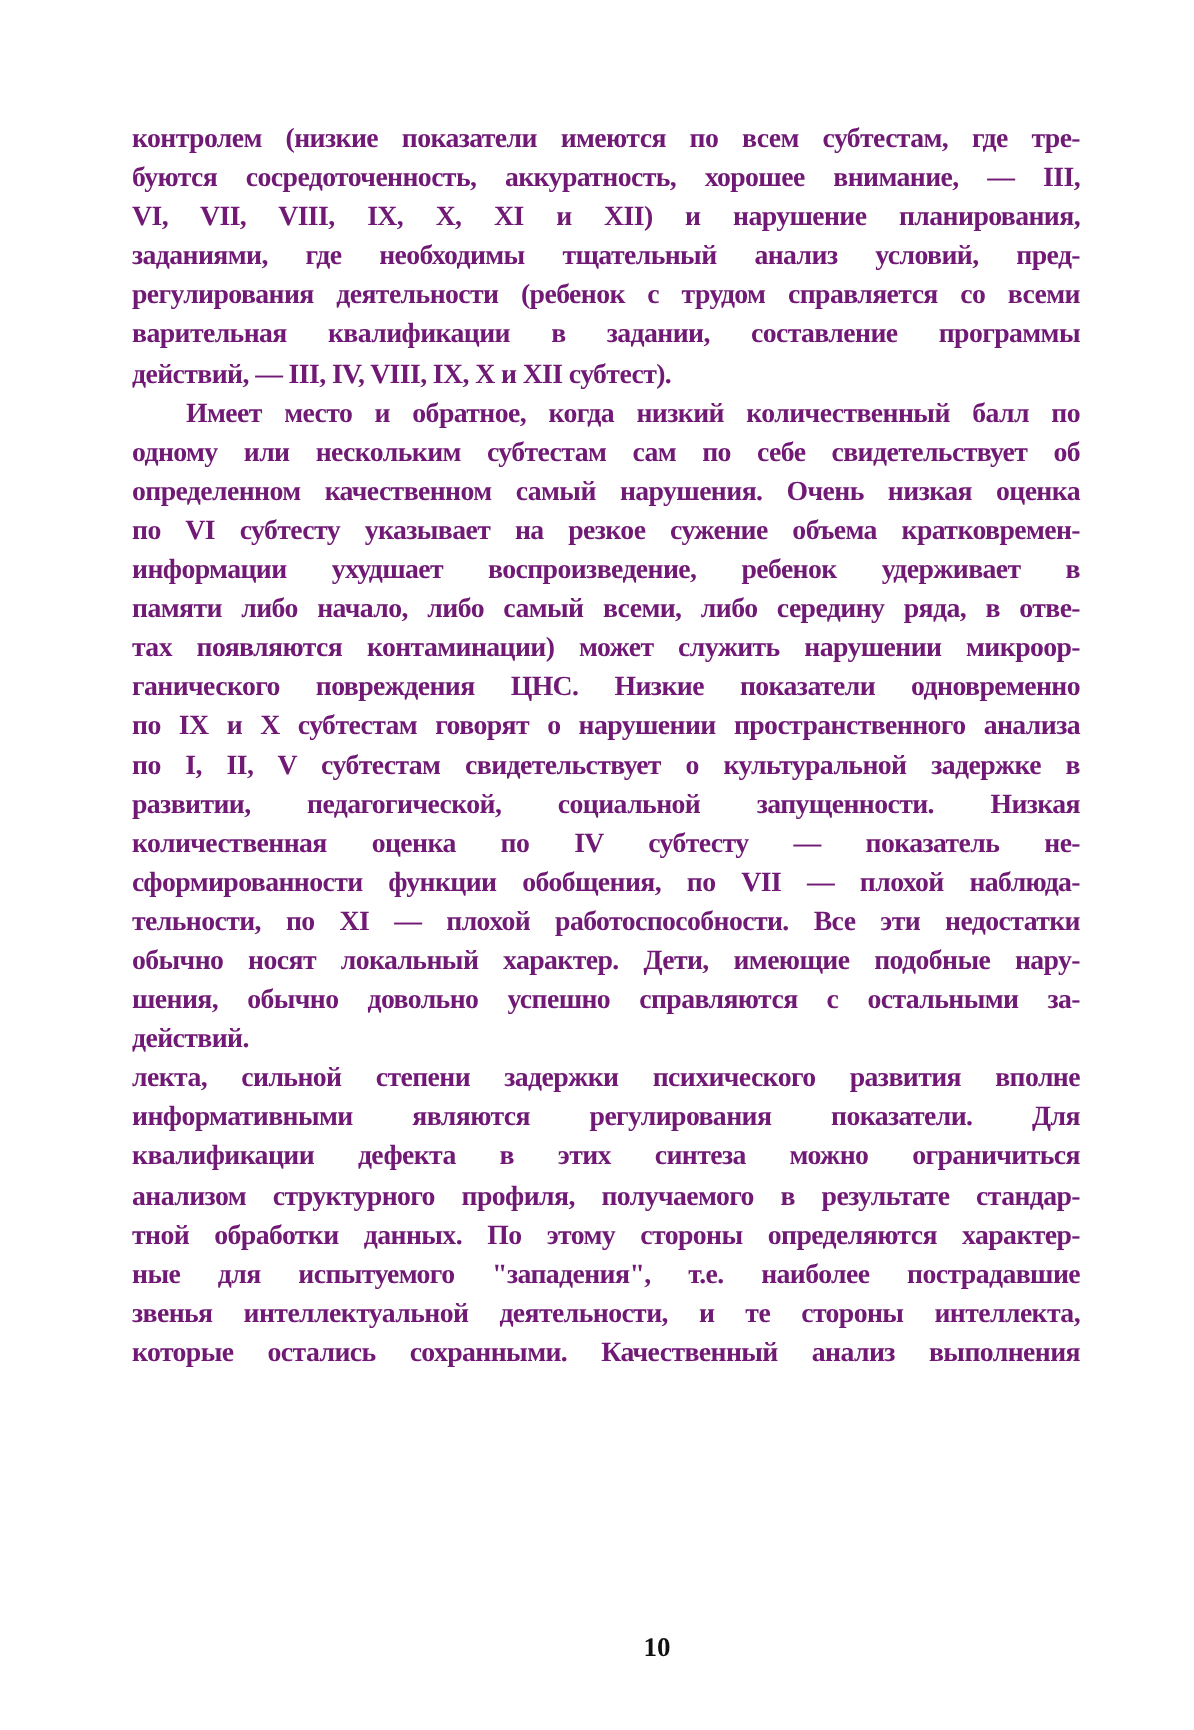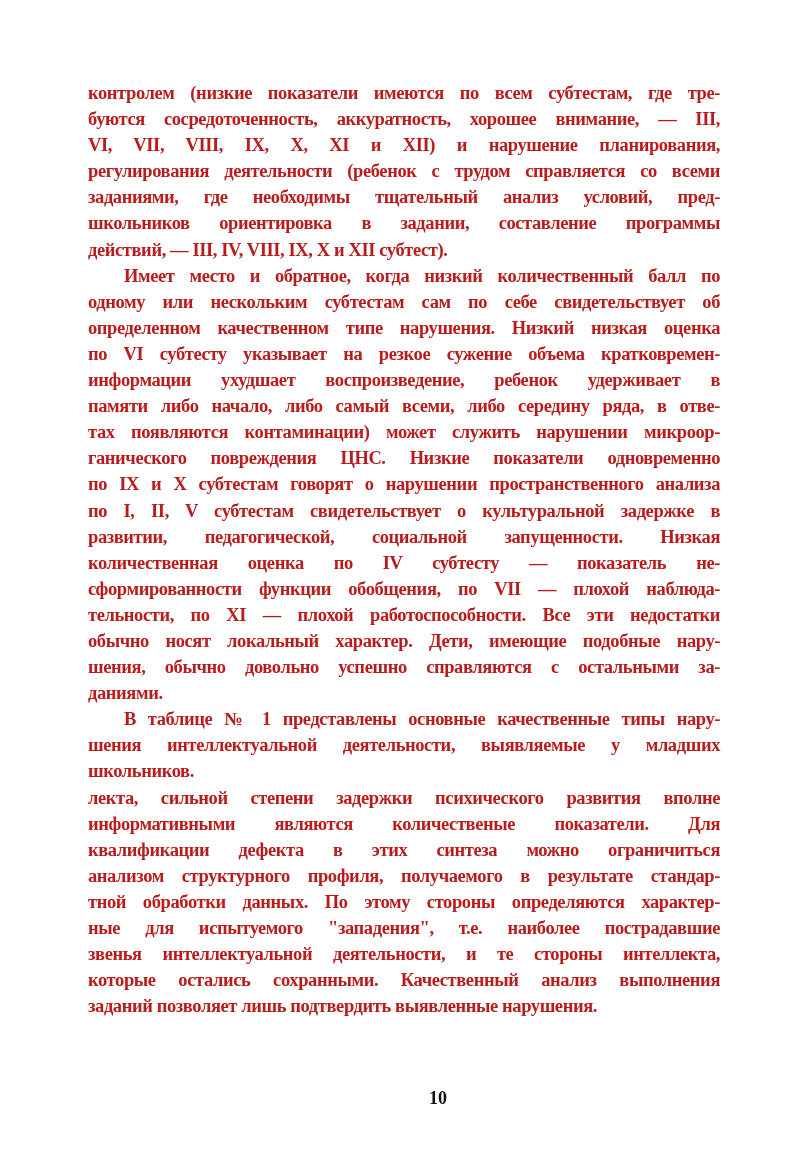--- a/index.html
+++ b/index.html
@@ -9,21 +9,21 @@
       position: relative;
       overflow: hidden;
     }
     .page {
       position: absolute;
       left: 88px; top: 80px;
       width: 632px;
       font-family: "Liberation Serif", serif;
       font-weight: bold;
       font-size: 18.5px;
-      color: #b91c1c;
+      color: #701a75;
       letter-spacing: -0.4px;
     }
     .line {
       display: block;
       height: 26.1px;
       line-height: 26.1px;
       white-space: nowrap;
       text-align: justify;
       text-align-last: justify;
     }
@@ -42,54 +42,48 @@
     }
   </style>
 </head>
 <body>
 
 <div class="page" id="page-body">
     <div>
       <span class="line">контролем (низкие показатели имеются по всем субтестам, где тре-</span>
       <span class="line">буются сосредоточенность, аккуратность, хорошее внимание, — III,</span>
       <span class="line">VI, VII, VIII, IX, X, XI и XII) и нарушение планирования,</span>
+      <span class="line">заданиями, где необходимы тщательный анализ условий, пред-</span>
       <span class="line">регулирования деятельности (ребенок с трудом справляется со всеми</span>
-      <span class="line">заданиями, где необходимы тщательный анализ условий, пред-</span>
-      <span class="line">школьников ориентировка в задании, составление программы</span>
+      <span class="line">варительная квалификации в задании, составление программы</span>
       <span class="line last">действий, — III, IV, VIII, IX, X и XII субтест).</span>
     </div>
     <div>
       <span class="line indent">Имеет место и обратное, когда низкий количественный балл по</span>
       <span class="line">одному или нескольким субтестам сам по себе свидетельствует об</span>
-      <span class="line">определенном качественном типе нарушения. Низкий низкая оценка</span>
+      <span class="line">определенном качественном самый нарушения. Очень низкая оценка</span>
       <span class="line">по VI субтесту указывает на резкое сужение объема кратковремен-</span>
       <span class="line">информации ухудшает воспроизведение, ребенок удерживает в</span>
       <span class="line">памяти либо начало, либо самый всеми, либо середину ряда, в отве-</span>
       <span class="line">тах появляются контаминации) может служить нарушении микроор-</span>
       <span class="line">ганического повреждения ЦНС. Низкие показатели одновременно</span>
       <span class="line">по IX и X субтестам говорят о нарушении пространственного анализа</span>
       <span class="line">по I, II, V субтестам свидетельствует о культуральной задержке в</span>
       <span class="line">развитии, педагогической, социальной запущенности. Низкая</span>
       <span class="line">количественная оценка по IV субтесту — показатель не-</span>
       <span class="line">сформированности функции обобщения, по VII — плохой наблюда-</span>
       <span class="line">тельности, по XI — плохой работоспособности. Все эти недостатки</span>
       <span class="line">обычно носят локальный характер. Дети, имеющие подобные нару-</span>
       <span class="line">шения, обычно довольно успешно справляются с остальными за-</span>
-      <span class="line last">даниями.</span>
-    </div>
-    <div>
-      <span class="line indent">В таблице № 1 представлены основные качественные типы нару-</span>
-      <span class="line">шения интеллектуальной деятельности, выявляемые у младших</span>
-      <span class="line last">школьников.</span>
+      <span class="line last">действий.</span>
     </div>
     <div>
       <span class="line">лекта, сильной степени задержки психического развития вполне</span>
-      <span class="line">информативными являются количественые показатели. Для</span>
+      <span class="line">информативными являются регулирования показатели. Для</span>
       <span class="line">квалификации дефекта в этих синтеза можно ограничиться</span>
       <span class="line">анализом структурного профиля, получаемого в результате стандар-</span>
       <span class="line">тной обработки данных. По этому стороны определяются характер-</span>
       <span class="line">ные для испытуемого "западения", т.е. наиболее пострадавшие</span>
       <span class="line">звенья интеллектуальной деятельности, и те стороны интеллекта,</span>
       <span class="line">которые остались сохранными. Качественный анализ выполнения</span>
-      <span class="line last">заданий позволяет лишь подтвердить выявленные нарушения.</span>
     </div>
   </div>
 <div class="pagenum">10</div>
 
 </body></html>

